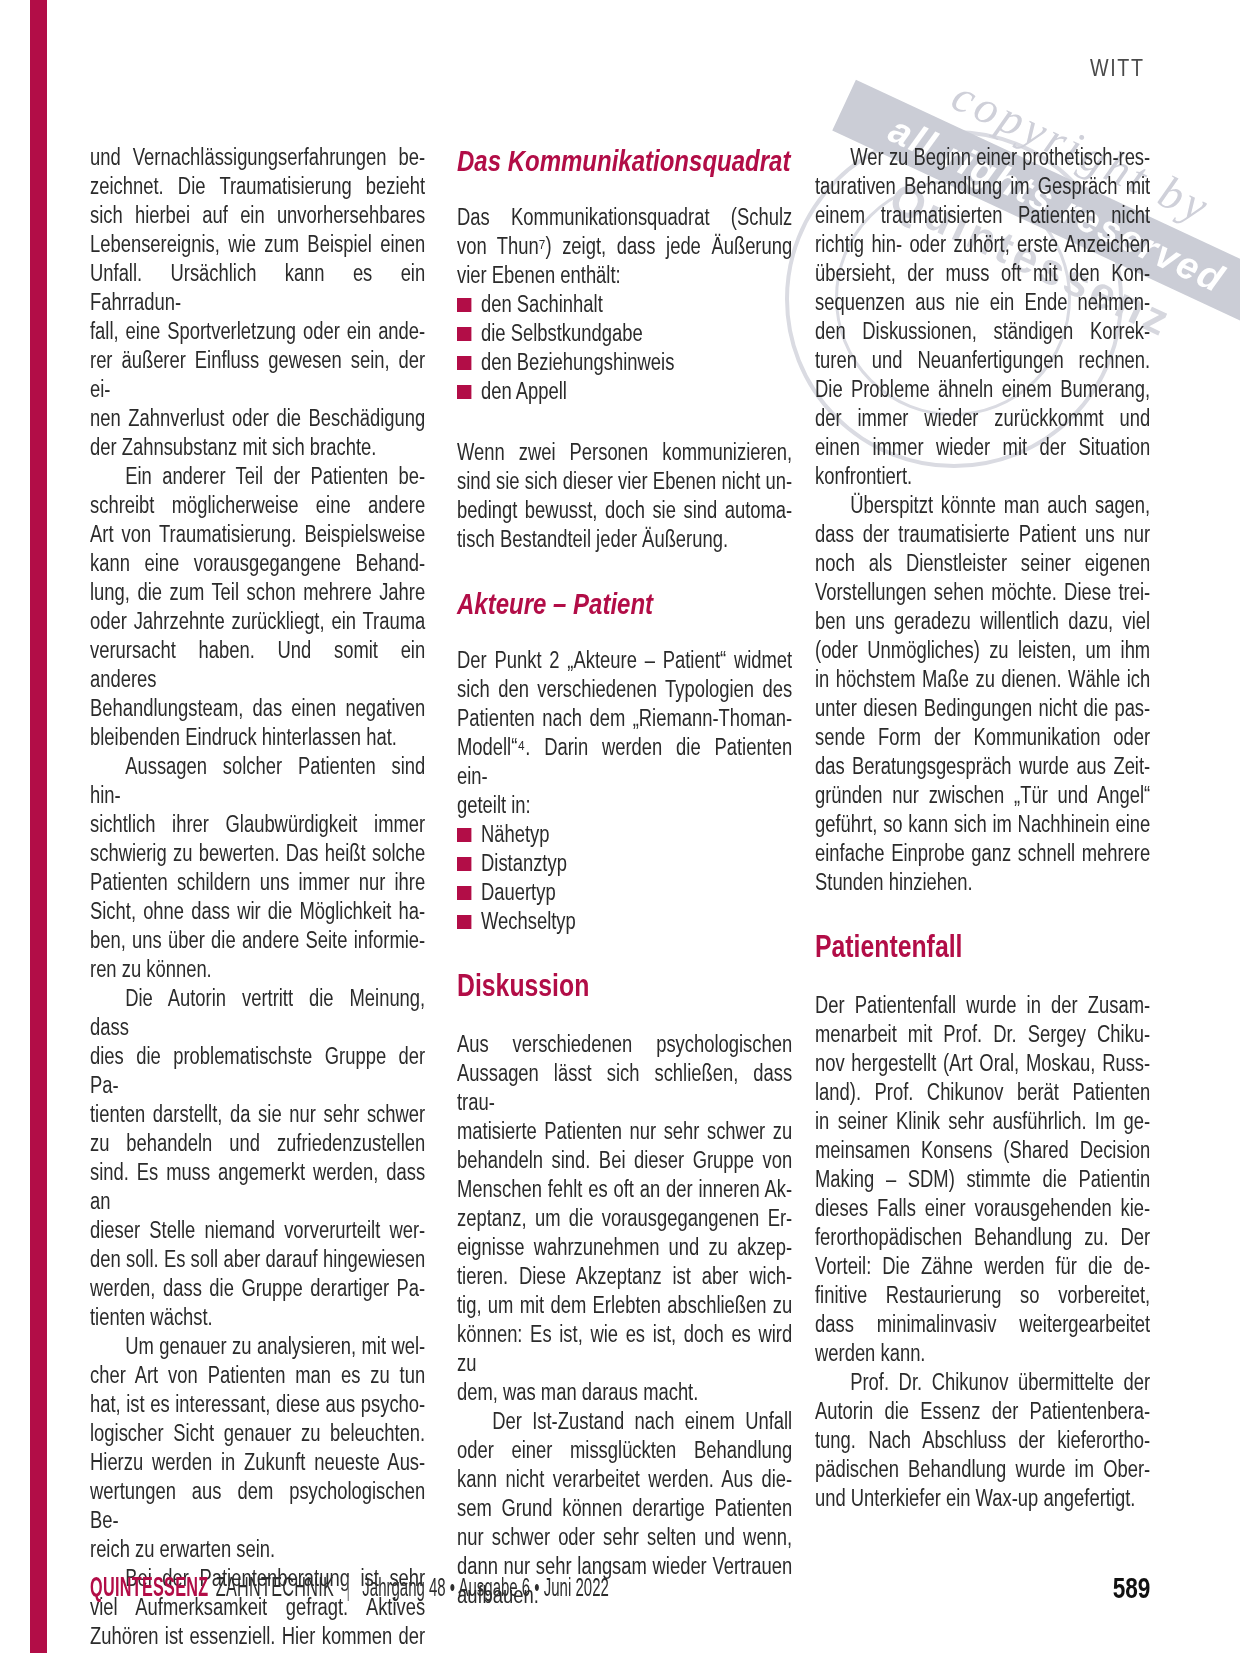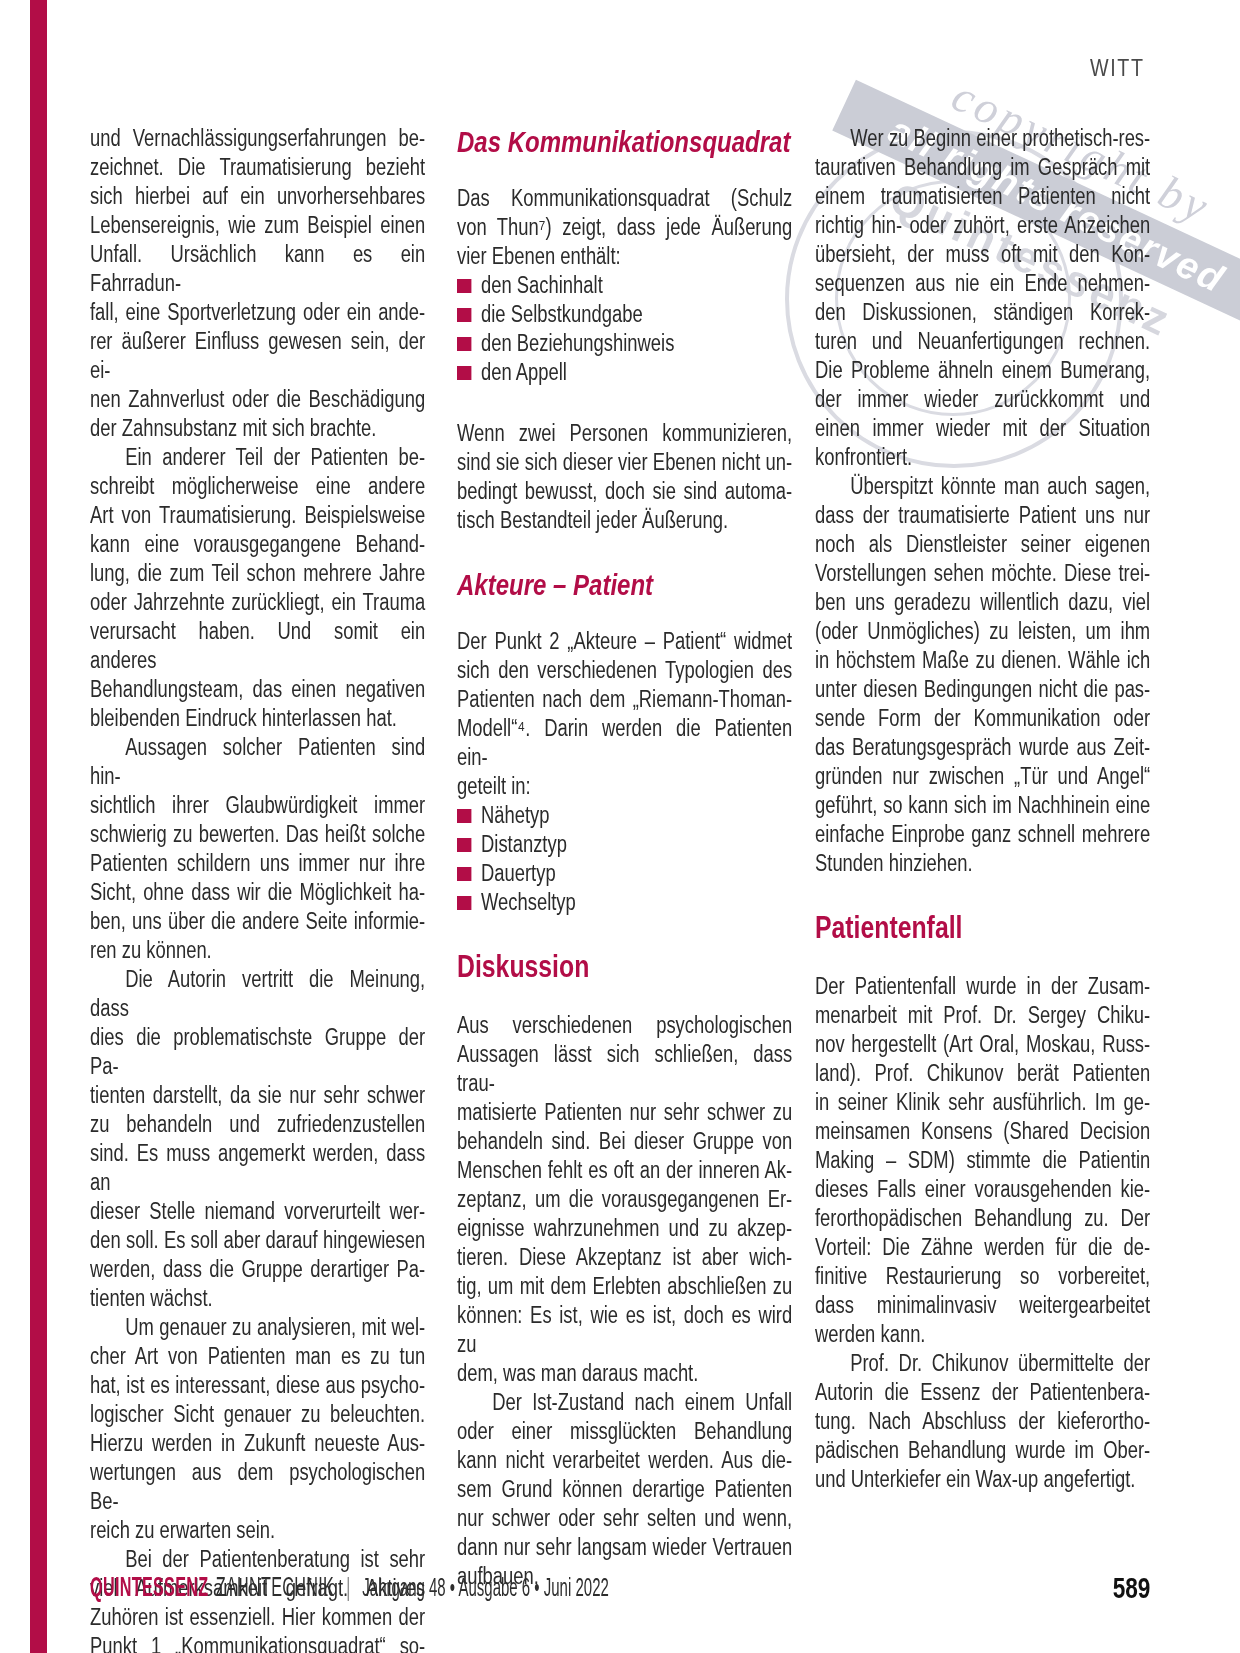--- a/index.html
+++ b/index.html
@@ -20,21 +20,21 @@
   .ring.inner{left:835px;top:180px;width:230px;height:230px;border:3px solid #dadbe2;}
   .wm-rot{position:absolute;left:880px;top:28px;width:470px;transform:rotate(25deg);
           transform-origin:0 0;text-align:center;}
   .wm-copy{font-family:"Liberation Serif","DejaVu Serif",serif;font-style:italic;
            font-size:46px;color:#cfd0d9;letter-spacing:4px;}
   .wm-band{margin-top:4px;background:#cbcdd6;color:#ffffff;font-style:italic;font-weight:bold;
            font-size:38px;line-height:56px;letter-spacing:2px;}
   .wm-quint{margin-top:8px;font-size:44px;font-weight:bold;color:#d6d7de;letter-spacing:4px;}
 
   
-  .content{position:absolute;left:90px;top:124px;width:1062px;height:1470px;z-index:2;}
+  .content{position:absolute;left:90px;top:143px;width:1062px;height:1470px;z-index:2;}
   .col{position:absolute;top:0;width:419px;transform:scaleX(0.8);transform-origin:0 0;
        font-size:23px;line-height:29px;color:#2b2b2b;}
   .para{margin:0;}
   .line{text-align:justify;text-align-last:justify;}
   .line.last{text-align:left;text-align-last:auto;}
   .para.indent .line:first-child{text-indent:44px;}
   .h-italic{font-style:italic;font-weight:bold;color:#b20d47;font-size:30px;line-height:36px;margin:0 0 24px 0;}
   .col .h-italic:not(:first-child){margin-top:32px;}
   .h-bold{font-weight:bold;color:#b20d47;font-size:31px;line-height:40px;margin:30px 0 24px 0;}
   .brow{display:flex;align-items:center;height:29px;}

